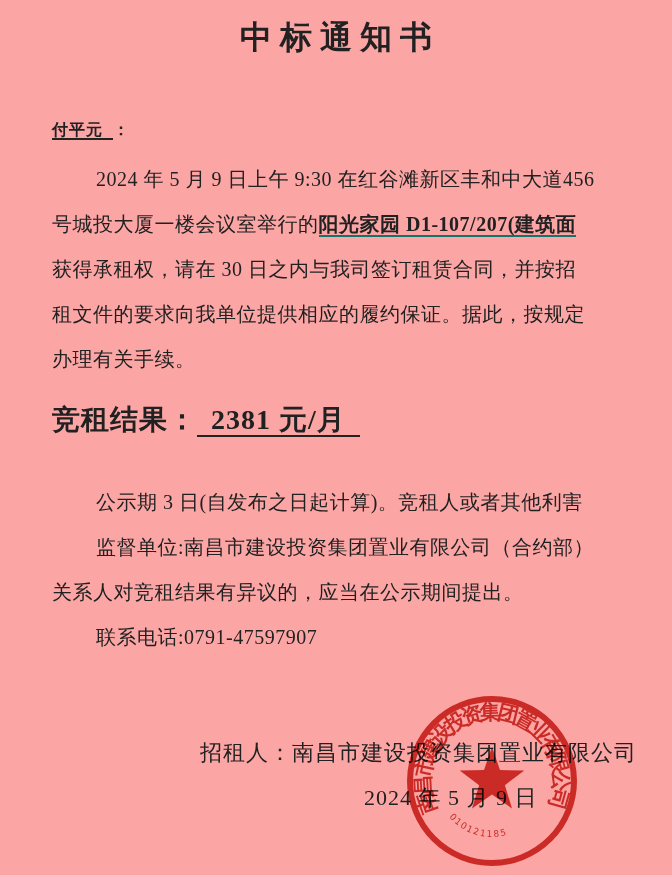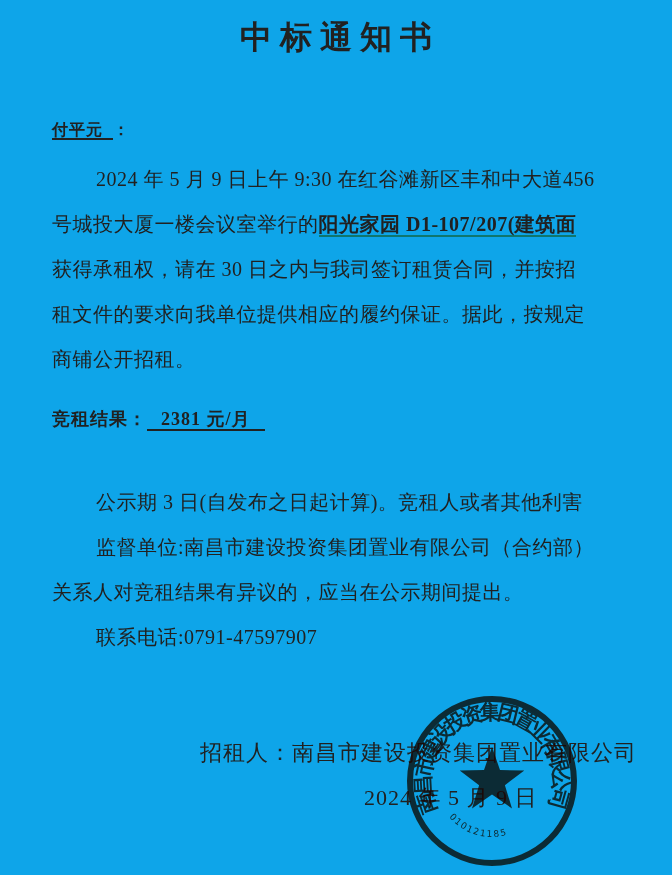--- a/index.html
+++ b/index.html
@@ -5,21 +5,21 @@
   html, body {
     margin: 0;
     padding: 0;
     background: #ffffff;
   }
   .page {
     position: relative;
     width: 672px;
     height: 875px;
     margin: 0 auto;
-    background: #0ea5e9;
+    background: #fca5a5;
     color: #212121;
     font-family: "Liberation Serif", "DejaVu Serif", serif;
     box-sizing: border-box;
     padding: 14px 52px 0 52px;
     overflow: hidden;
   }
   .title {
     margin: 0;
     text-align: center;
     font-size: 32px;
@@ -48,21 +48,21 @@
     letter-spacing: 0.5px;
   }
   .indent { text-indent: 44px; }
   .em {
     font-weight: 700;
     border-bottom: 2px solid #0f766e;
   }
   .result {
     margin-top: 15px;
     line-height: 45px;
-    font-size: 18px;
+    font-size: 28px;
     font-weight: 700;
     letter-spacing: 1px;
   }
   .result-value {
     border-bottom: 2px solid #222;
     padding: 0 14px;
   }
   .notice { margin-top: 38px; }
   .signature {
     margin-top: 70px;
@@ -98,21 +98,21 @@
 
   <div class="salutation">
     <span class="addressee">付平元</span><span>：</span>
   </div>
 
   <div class="para body-para">
     <div class="line indent">2024 年 5 月 9 日上午 9:30 在红谷滩新区丰和中大道456</div>
     <div class="line"><span>号城投大厦一楼会议室举行的</span><span class="em">阳光家园 D1-107/207(建筑面</span></div>
     <div class="line">获得承租权，请在 30 日之内与我司签订租赁合同，并按招</div>
     <div class="line">租文件的要求向我单位提供相应的履约保证。据此，按规定</div>
-    <div class="line">商铺公开招租。</div>
+    <div class="line">办理有关手续。</div>
   </div>
 
   <div class="result">
     <span>竞租结果：</span><span class="result-value">2381 元/月</span>
   </div>
 
   <div class="para notice">
     <div class="line indent">公示期 3 日(自发布之日起计算)。竞租人或者其他利害</div>
     <div class="line indent">监督单位:南昌市建设投资集团置业有限公司（合约部）</div>
     <div class="line">关系人对竞租结果有异议的，应当在公示期间提出。</div>

